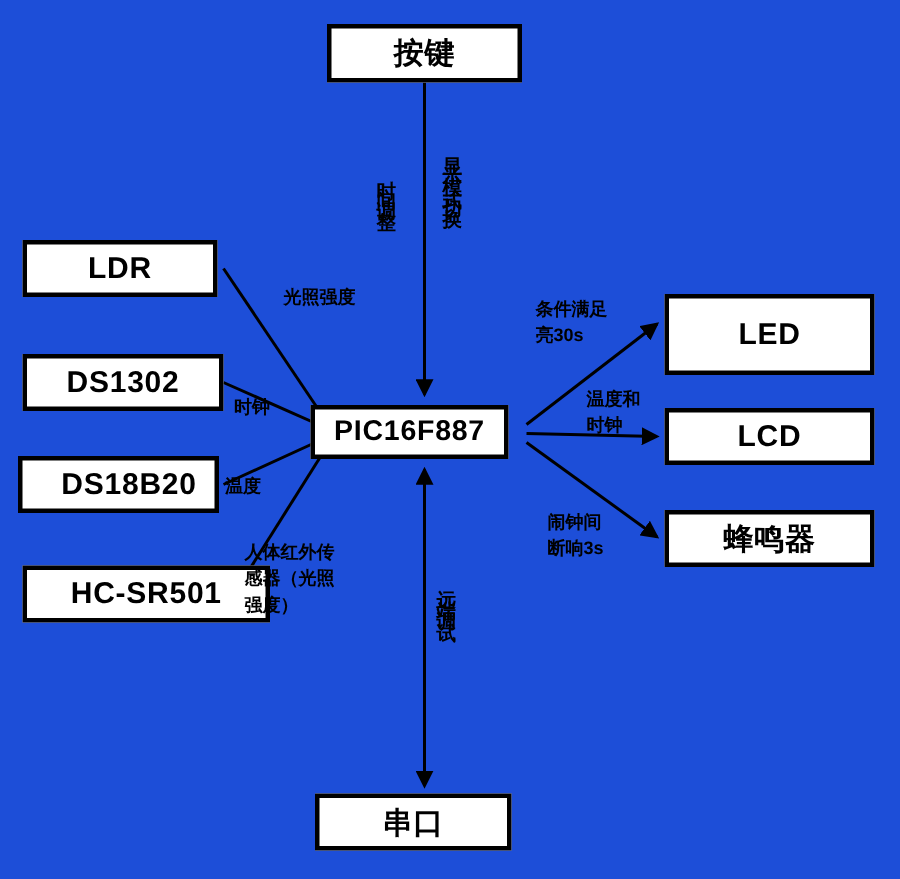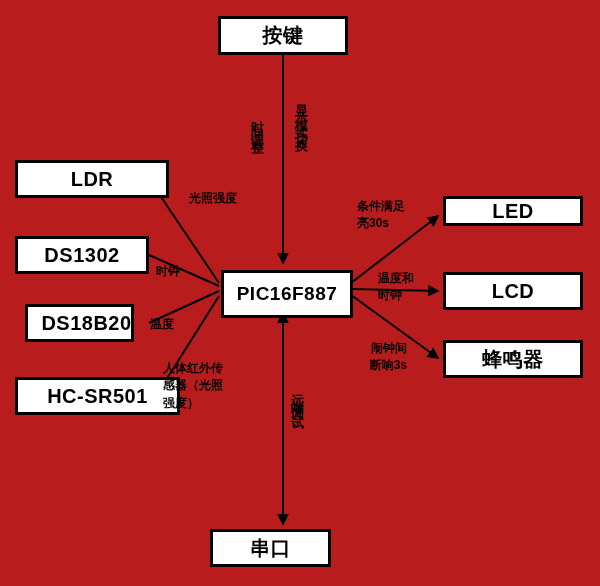--- a/index.html
+++ b/index.html
@@ -5,21 +5,21 @@
   html, body {
     margin: 0;
     padding: 0;
     background: #ffffff;
     font-family: "Liberation Sans", "DejaVu Sans", sans-serif;
   }
   .stage {
     position: relative;
     width: 600px;
     height: 586px;
-    background: #b91c1c;
+    background: #1d4ed8;
     overflow: hidden;
   }
   .wires {
     position: absolute;
     left: 0; top: 0;
     width: 600px; height: 586px;
   }
   .node {
     position: absolute;
     box-sizing: border-box;
@@ -46,40 +46,40 @@
     position: absolute;
     writing-mode: vertical-rl;
     text-orientation: upright;
     font-weight: 700;
     font-size: 13px;
     letter-spacing: 7px;
     color: #000000;
   }
   
   .n-button  { left: 218px; top: 16px;  width: 130px; height: 39px; }
-  .n-ldr     { left: 15px;  top: 160px; width: 154px; height: 38px; }
+  .n-ldr     { left: 15px;  top: 160px; width: 130px; height: 38px; }
   .n-ds1302  { left: 15px;  top: 236px; width: 134px; height: 38px; }
-  .n-ds18b20 { left: 25px;  top: 304px; width: 109px; height: 38px; padding-left: 14px; }
+  .n-ds18b20 { left: 12px;  top: 304px; width: 134px; height: 38px; padding-left: 14px; }
   .n-hcsr501 { left: 15px;  top: 377px; width: 165px; height: 38px; }
-  .n-mcu     { left: 221px; top: 270px; width: 132px; height: 48px; }
-  .n-led     { left: 443px; top: 196px; width: 140px; height: 30px; }
+  .n-mcu     { left: 207px; top: 270px; width: 132px; height: 36px; }
+  .n-led     { left: 443px; top: 196px; width: 140px; height: 54px; }
   .n-lcd     { left: 443px; top: 272px; width: 140px; height: 38px; }
   .n-buzzer  { left: 443px; top: 340px; width: 140px; height: 38px; }
-  .n-serial  { left: 210px; top: 529px; width: 121px; height: 38px; }
+  .n-serial  { left: 210px; top: 529px; width: 131px; height: 38px; }
   
   .l-time    { left: 248px; top: 110px; }
   .l-mode    { left: 292px; top: 94px;  }
   .l-remote  { left: 288px; top: 383px; }
   .l-light   { left: 157px; top: 190px; margin-left: 32px; }
   .l-clock   { left: 156px; top: 247px; margin-top: 16px; }
   .l-temp    { left: 150px; top: 316px; }
   .l-pir     { left: 163px; top: 360px; width: 64px; }
   .l-led     { left: 357px; top: 198px; width: 52px; }
-  .l-lcd     { left: 378px; top: 258px; width: 40px; margin-top: 12px; }
-  .l-buzzer  { left: 365px; top: 340px; width: 42px; text-align: right; }
+  .l-lcd     { left: 391px; top: 258px; width: 40px; }
+  .l-buzzer  { left: 365px; top: 340px; width: 42px; }
 </style>
 </head>
 <body>
 
 <div class="stage">
 
   <svg class="wires" viewBox="0 0 600 586" xmlns="http://www.w3.org/2000/svg">
     <defs>
       <marker id="arrow" viewBox="0 0 10 10" refX="8.5" refY="5" markerWidth="6" markerHeight="6" orient="auto-start-reverse">
         <path d="M0,0 L10,5 L0,10 z" fill="#000000"></path>

